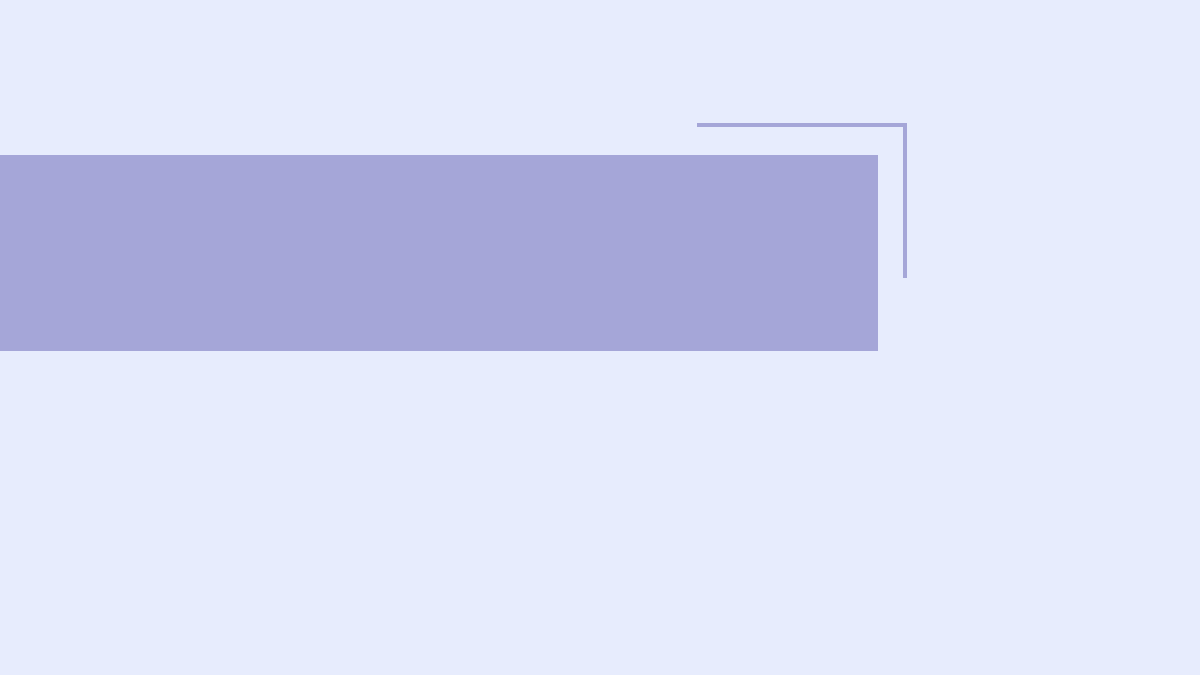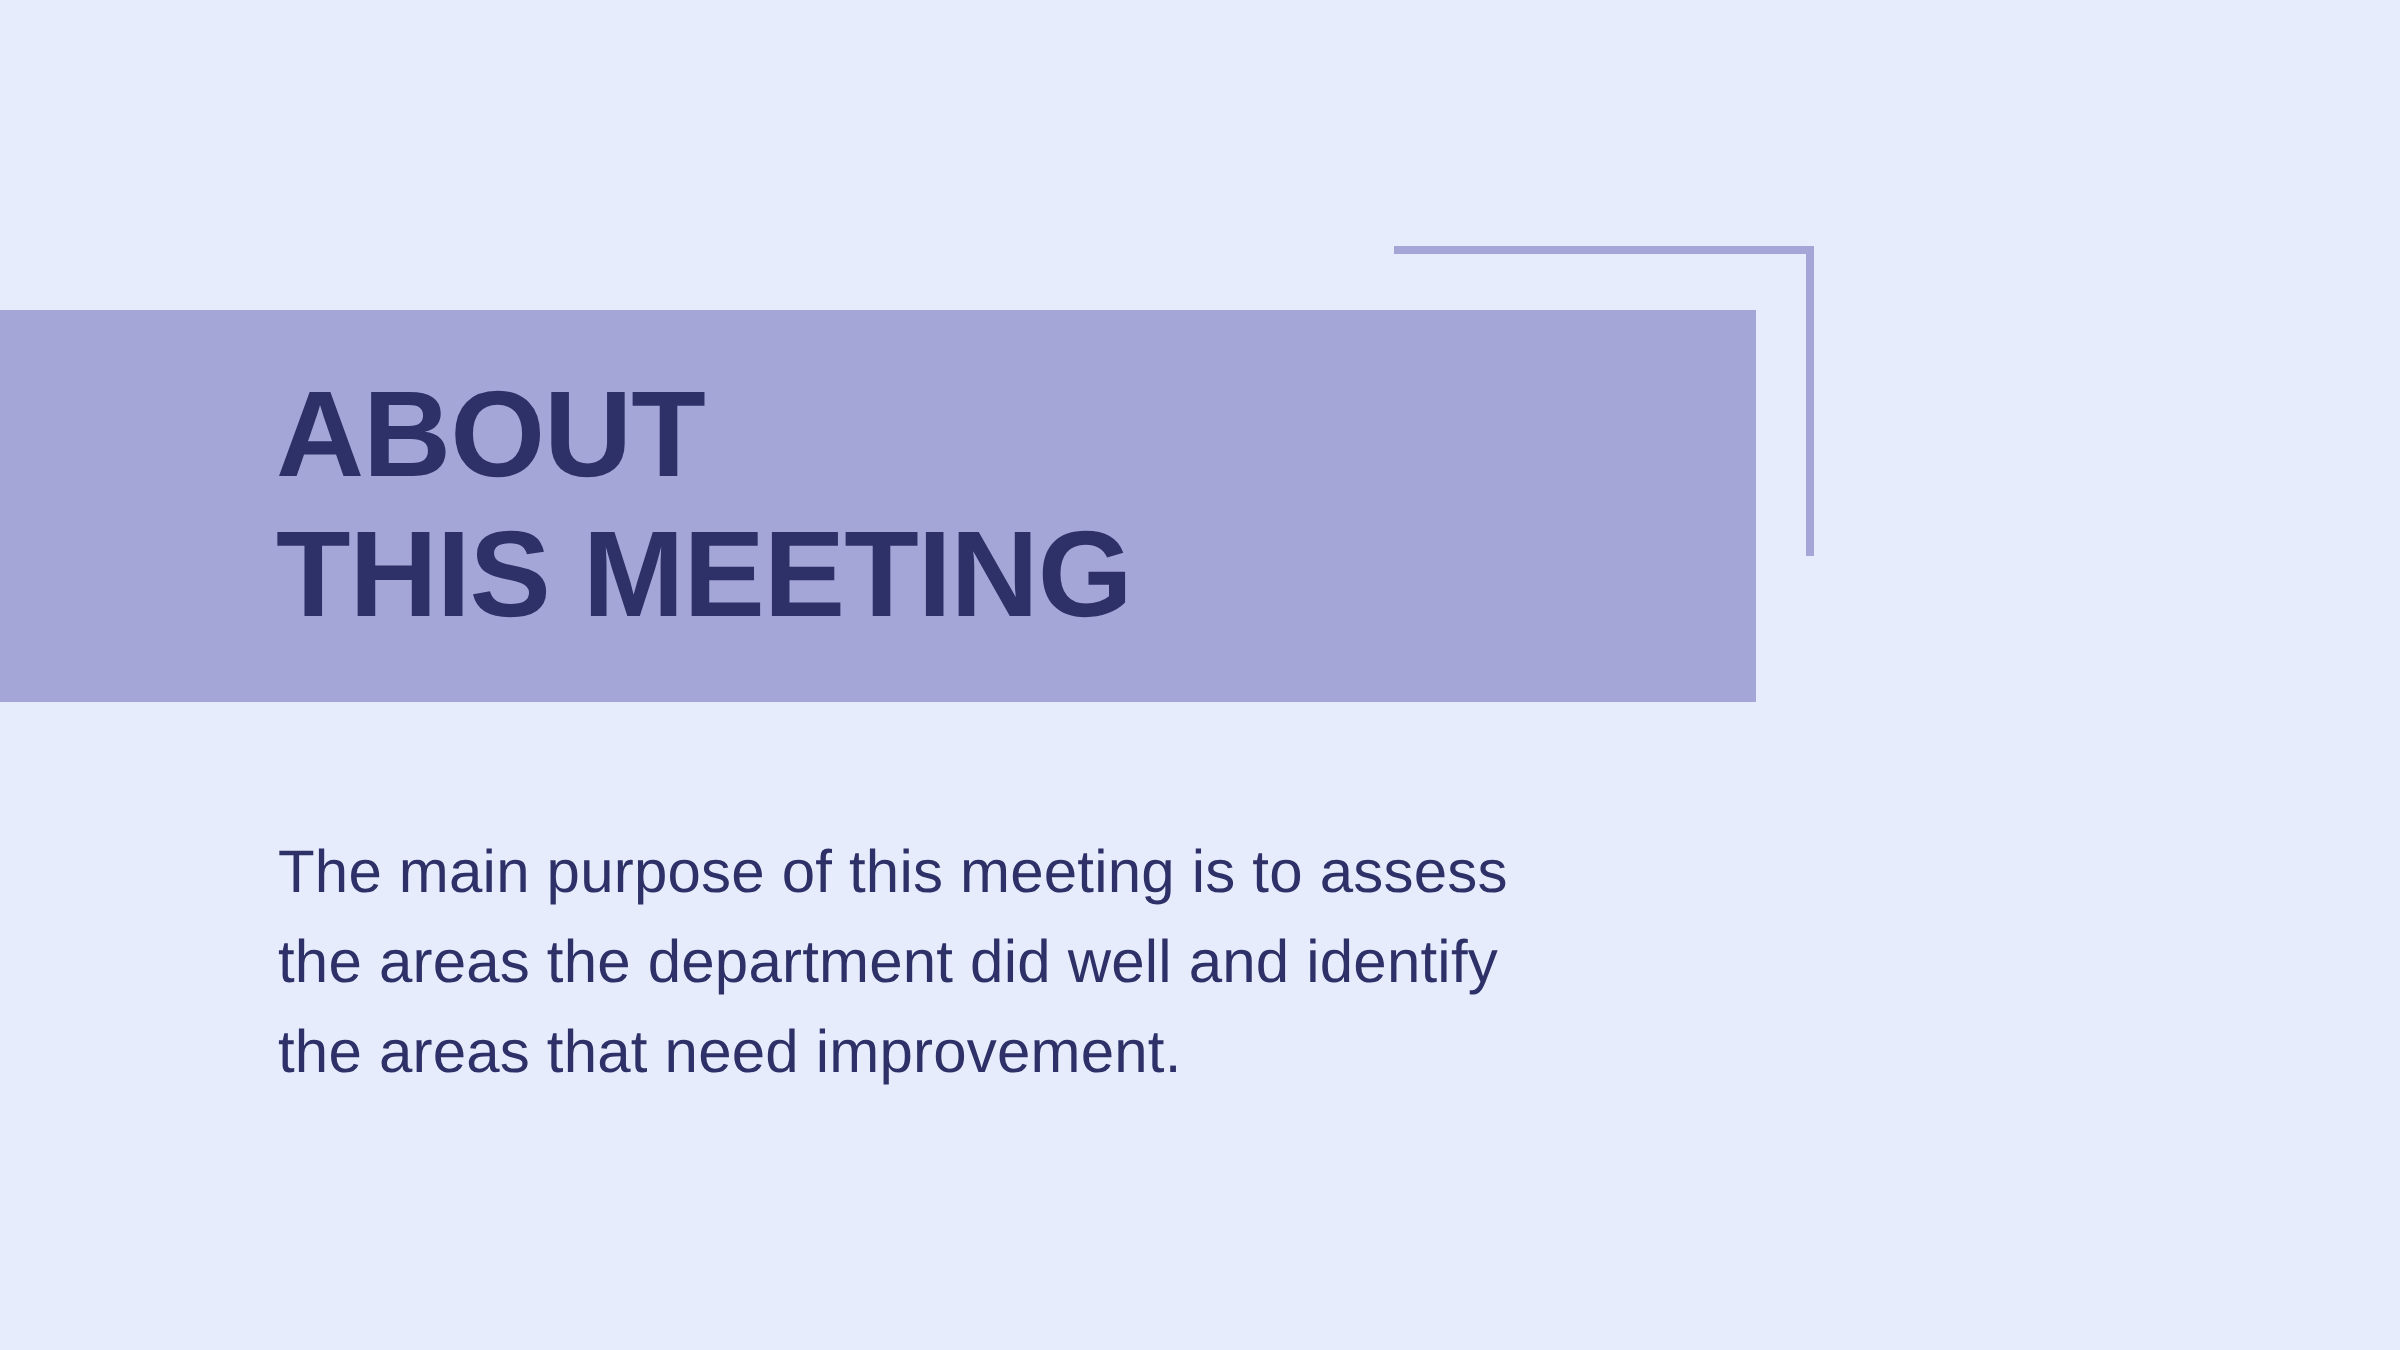--- a/index.html
+++ b/index.html
@@ -89,20 +89,15 @@
 
 <div id="slide">
 
   <div id="corner-bracket">
     <div class="bar-h"></div>
     <div class="bar-v"></div>
   </div>
 
   <div id="title-banner"></div>
 
-  <h1 id="title-heading">ABOUT
-THIS MEETING</h1>
 
-  <p id="body-paragraph">The main purpose of this meeting is to assess
-the areas the department did well and identify
-the areas that need improvement.</p>
 
 </div>
 
 </body></html>

